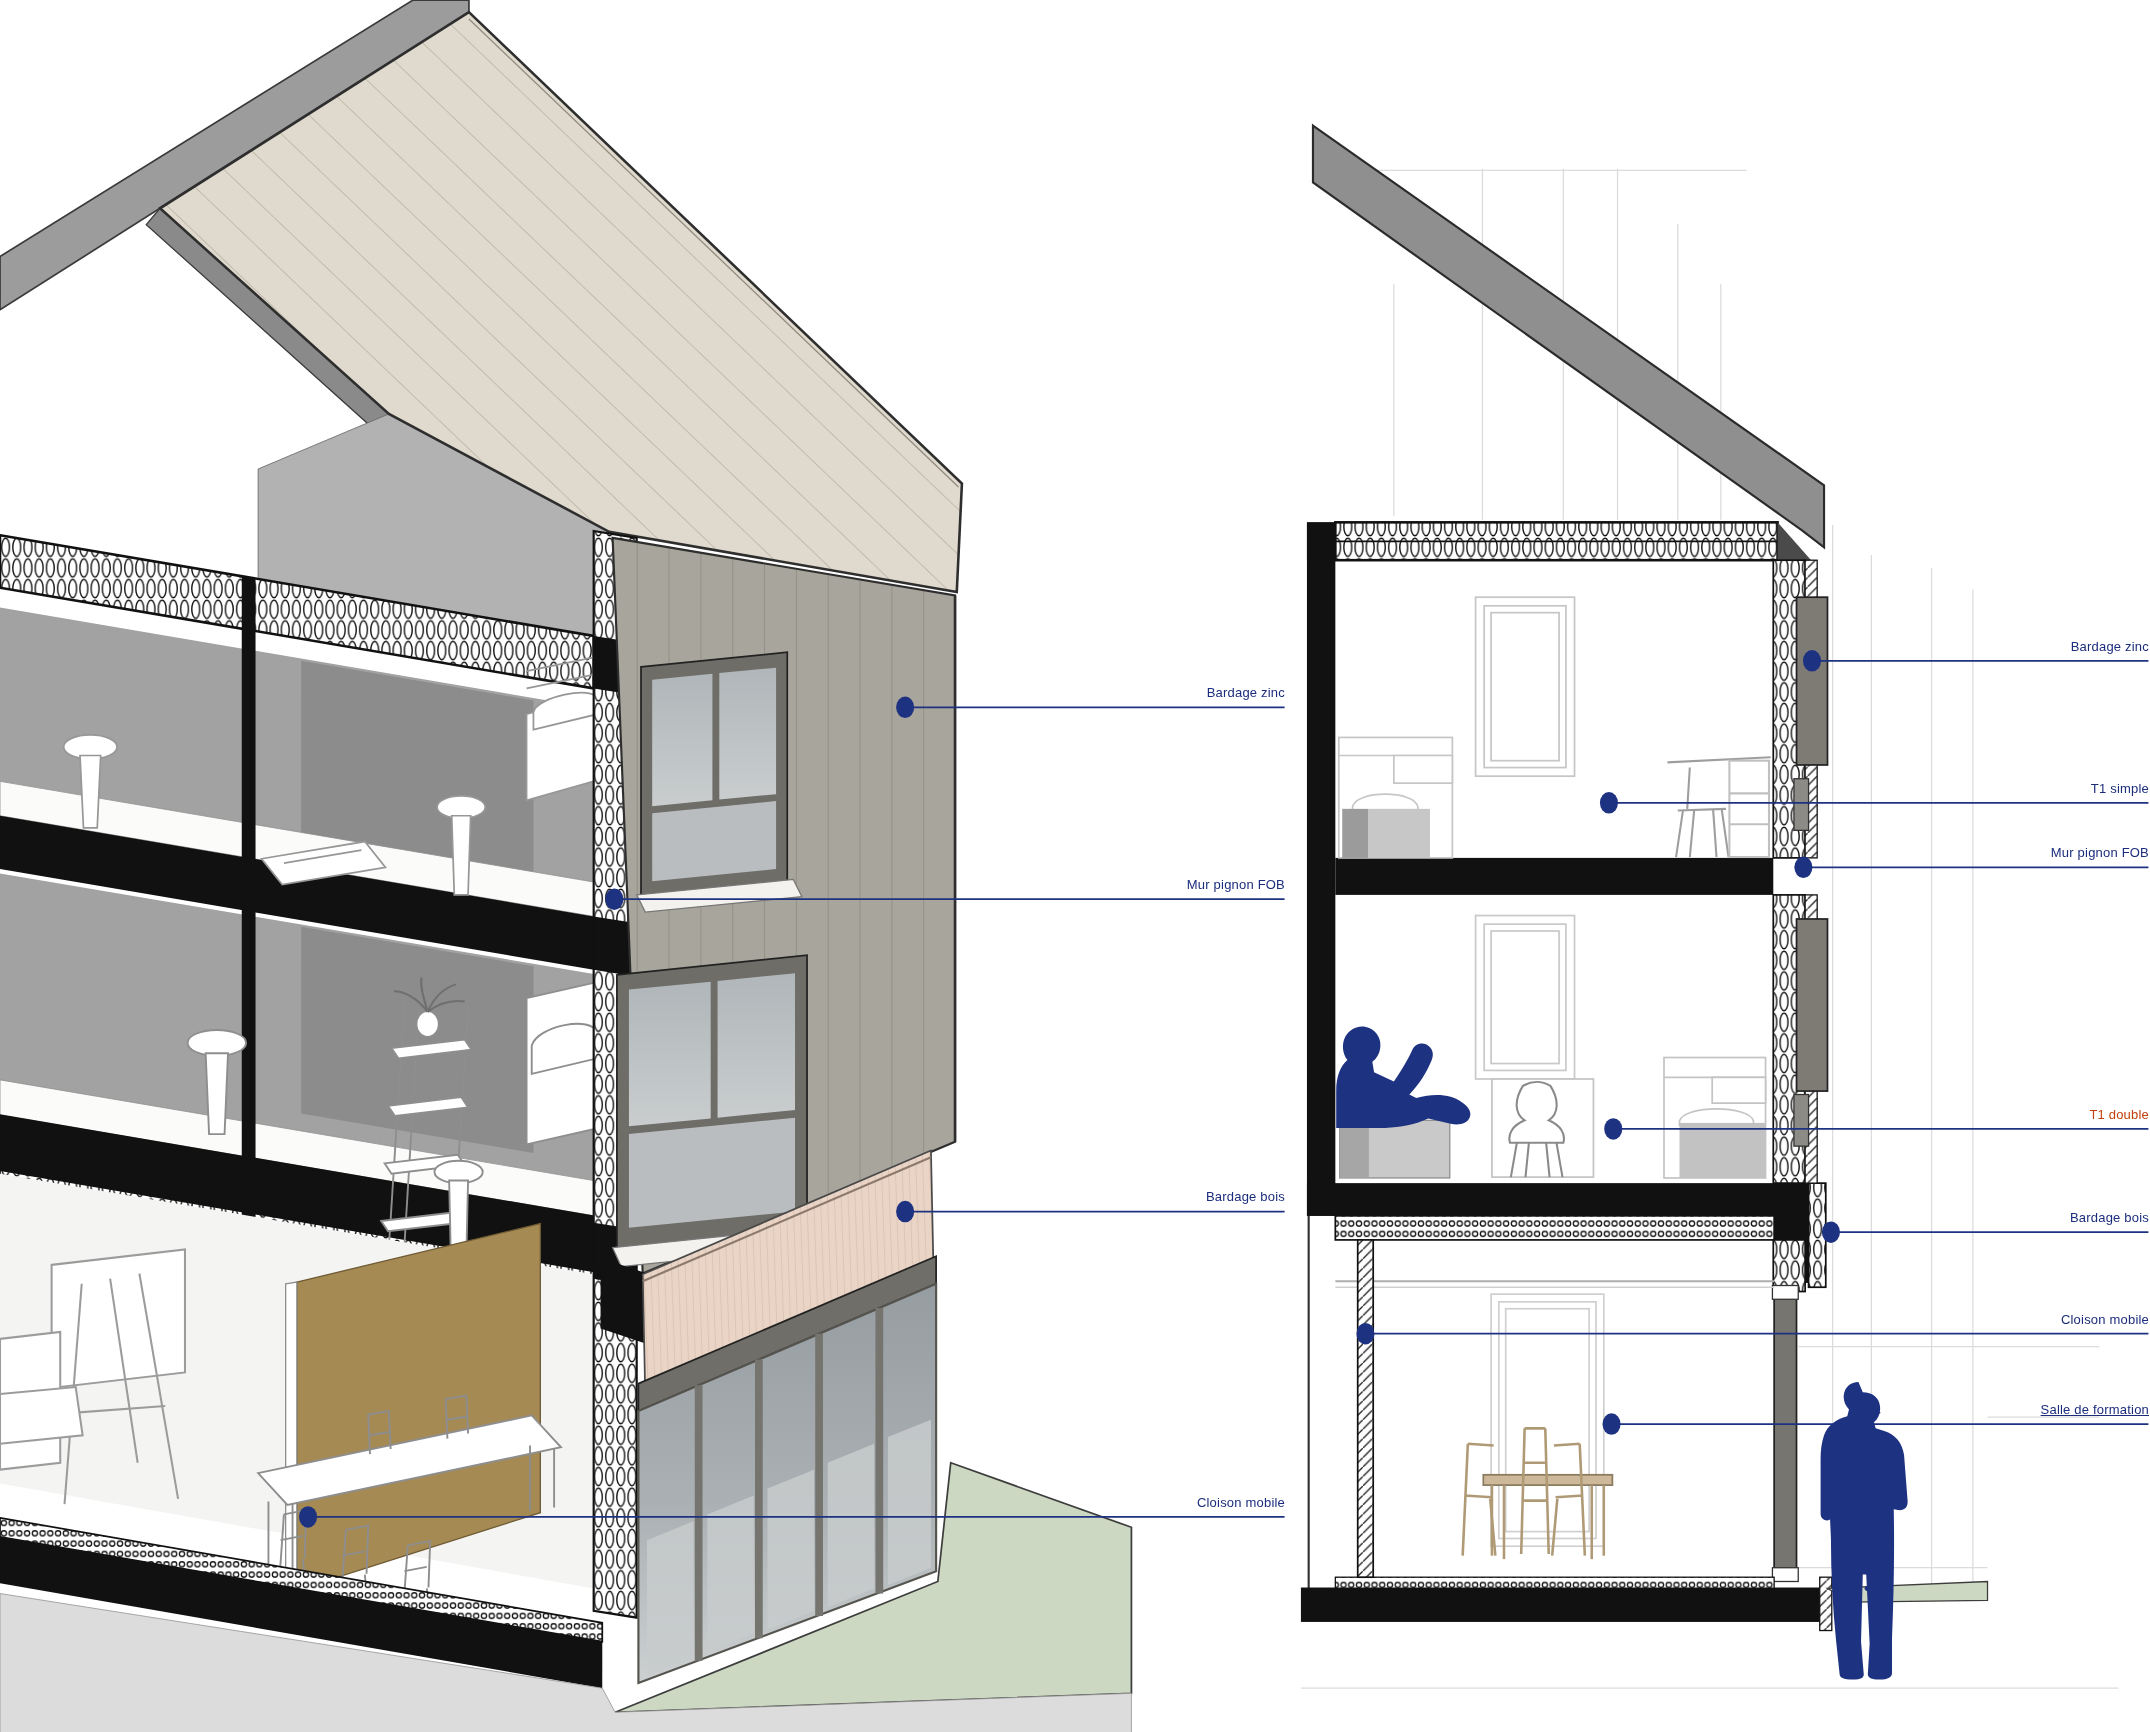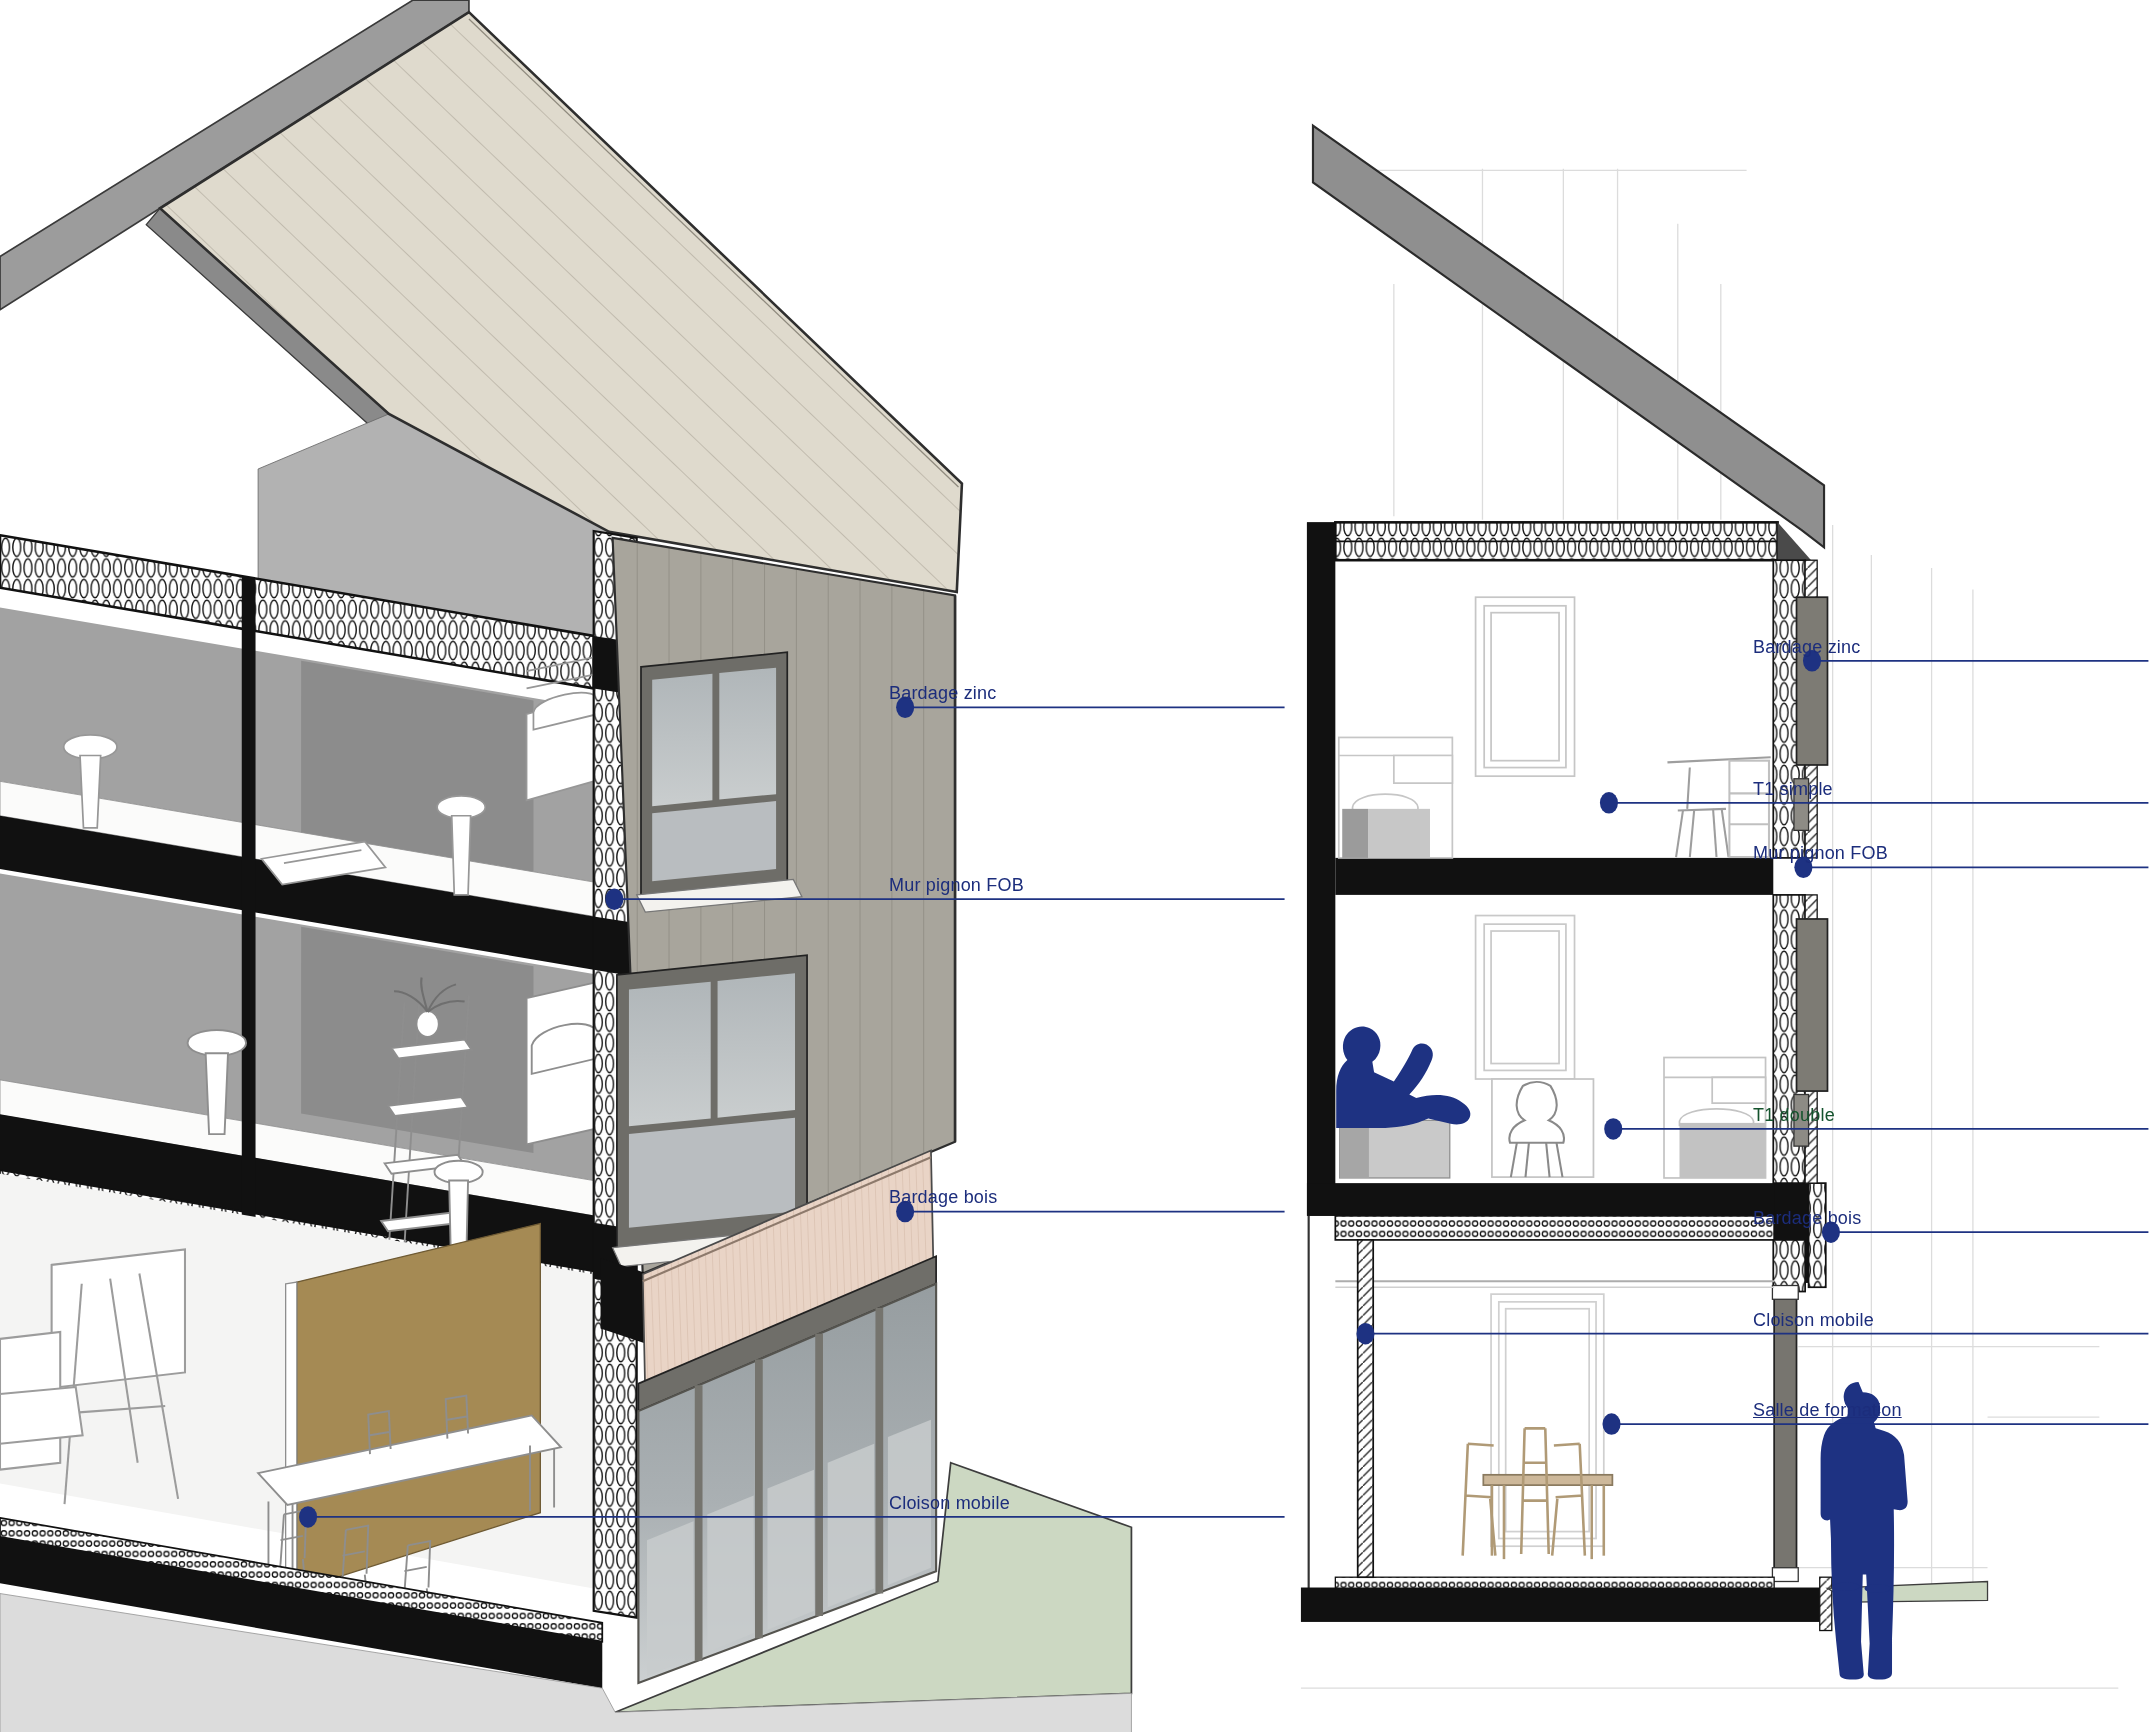--- a/index.html
+++ b/index.html
@@ -1,20 +1,20 @@
 <!DOCTYPE html>
 <html style="font-size:13.8px"><head>
 <meta charset="utf-8">
 <style>
   html,body{margin:0;padding:0;background:#ffffff;}
   .stage{position:relative;width:2151px;height:1733px;overflow:hidden;background:#fff;
          font-family:"Liberation Sans", sans-serif;}
   .stage svg{position:absolute;left:0;top:0;width:2151px;height:1733px;}
   #labels{position:absolute;left:0;top:0;width:2151px;height:1733px;pointer-events:none;}
-  .anno-label{position:absolute;width:396px;font-size:18px;
+  .anno-label{position:absolute;width:396px;text-align:right;font-size:13px;
               letter-spacing:0.2px;line-height:20.6px;}
 </style>
 </head>
 <body>
 
 <div class="stage">
 
 <svg id="art" viewBox="0 0 2500 2014">
   <defs>
     <pattern id="insul" width="13" height="24" patternUnits="userSpaceOnUse">
@@ -402,20 +402,20 @@
     </svg>
 
 <div id="labels">
       <div class="anno-label" style="left: 889px; top: 683px; color: rgb(28, 45, 124);">Bardage zinc</div>
       <div class="anno-label" style="left: 889px; top: 875px; color: rgb(28, 45, 124);">Mur pignon FOB</div>
       <div class="anno-label" style="left: 889px; top: 1187px; color: rgb(28, 45, 124);">Bardage bois</div>
       <div class="anno-label" style="left: 889px; top: 1493px; color: rgb(28, 45, 124);">Cloison mobile</div>
       <div class="anno-label" style="left: 1753px; top: 637px; color: rgb(28, 45, 124);">Bardage zinc</div>
       <div class="anno-label" style="left: 1753px; top: 779px; color: rgb(28, 45, 124);">T1 simple</div>
       <div class="anno-label" style="left: 1753px; top: 843px; color: rgb(28, 45, 124);">Mur pignon FOB</div>
-      <div class="anno-label" style="left: 1753px; top: 1105px; color: #14532d;">T1 double</div>
+      <div class="anno-label" style="left: 1753px; top: 1105px; color: #c2410c;">T1 double</div>
       <div class="anno-label" style="left: 1753px; top: 1208px; color: rgb(28, 45, 124);">Bardage bois</div>
       <div class="anno-label" style="left: 1753px; top: 1310px; color: rgb(28, 45, 124);">Cloison mobile</div>
       <div class="anno-label" style="left: 1753px; top: 1400px; color: rgb(28, 45, 124); text-decoration: underline;">Salle de formation</div>
     </div>
 
 </div>
 
 
 </body></html>

